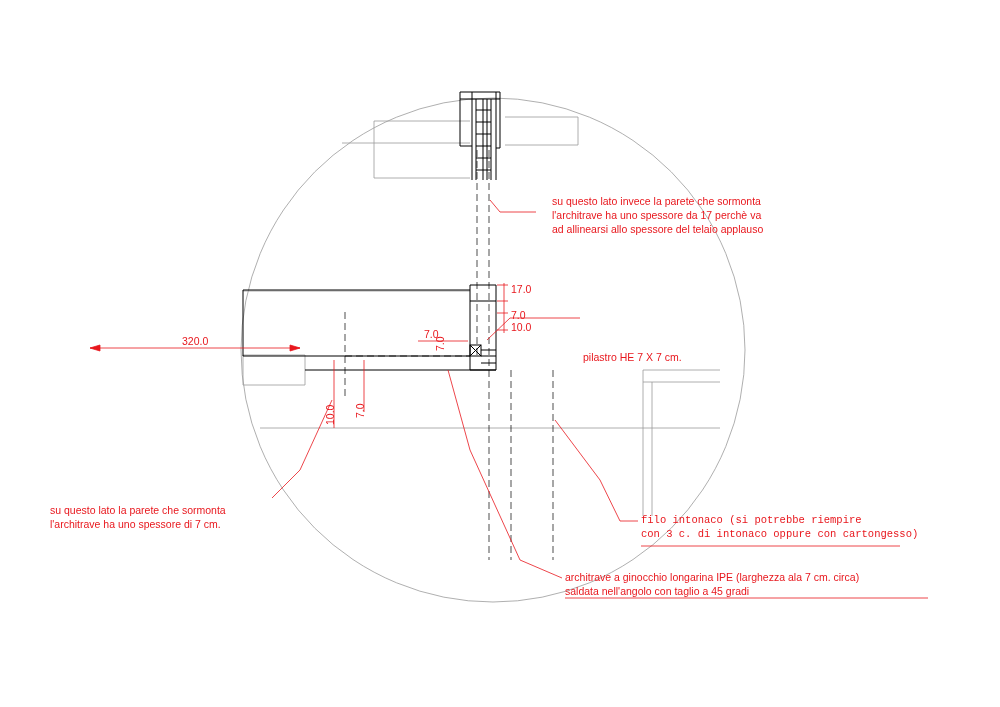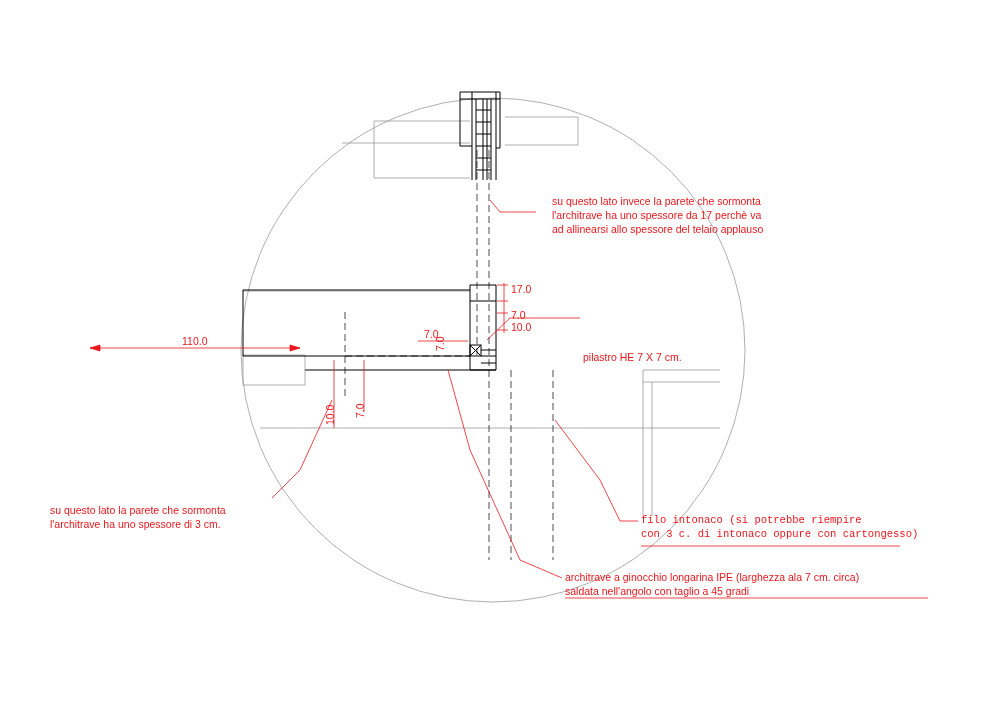--- a/index.html
+++ b/index.html
@@ -162,29 +162,29 @@
 
   </svg>
 
   <div class="ann" style="left:552px; top:194px;">su questo lato invece la parete che sormonta
 l'architrave ha uno spessore da 17 perchè va
 ad allinearsi allo spessore del telaio applauso</div>
 
   <div class="ann" style="left:583px; top:314px;margin-top:36px;">pilastro HE 7 X 7 cm.</div>
 
   <div class="ann" style="left:50px; top:503px;">su questo lato la parete che sormonta
-l'architrave ha uno spessore di 3 cm.</div>
+l'architrave ha uno spessore di 7 cm.</div>
 
   <div class="ann" style="left:641px; top:513px;font-family:Liberation Mono, monospace;">filo intonaco (si potrebbe riempire
 con 3 c. di intonaco oppure con cartongesso)</div>
 
   <div class="ann" style="left:565px; top:570px;">architrave a ginocchio longarina IPE (larghezza ala 7 cm. circa)
 saldata nell'angolo con taglio a 45 gradi</div>
 
-  <div class="dim" style="left:182px; top:335px;">110.0</div>
+  <div class="dim" style="left:182px; top:335px;">320.0</div>
   <div class="dim" style="left:511px; top:283px;text-align:center;">17.0</div>
   <div class="dim" style="left:511px; top:309px;">7.0</div>
   <div class="dim" style="left:511px; top:321px;">10.0</div>
   <div class="dim" style="left:424px; top:328px;">7.0</div>
   <div class="dim vert" style="left:447px; top:338px;">7.0</div>
   <div class="dim vert" style="left:337px; top:412px;">10.0</div>
   <div class="dim vert" style="left:367px; top:405px;">7.0</div>
 
 </div>
 

